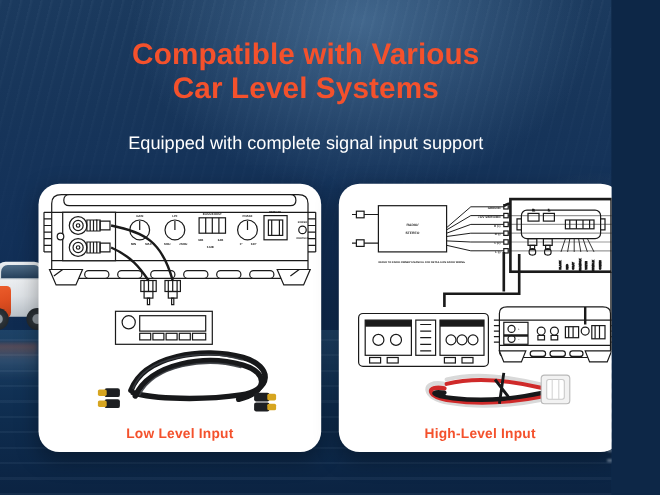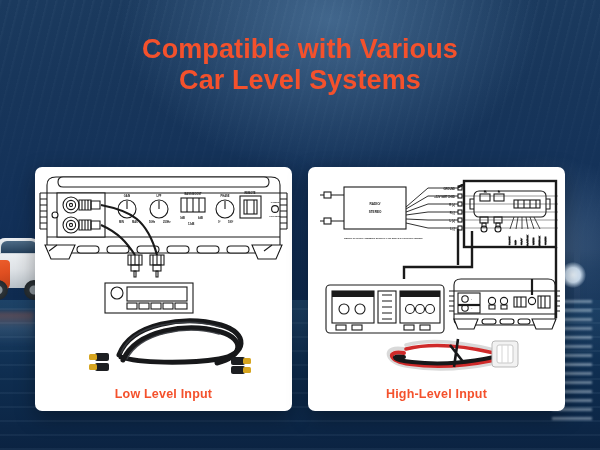--- a/index.html
+++ b/index.html
@@ -1,21 +1,21 @@
 <!DOCTYPE html>
 <html><head>
 <meta charset="utf-8">
 <style>
   html,body{margin:0;padding:0;}
   body{
     width:600px;height:450px;overflow:hidden;
     font-family:"Liberation Sans",sans-serif;
     background:#0d2747;
   }
-  .stage{position:relative;width:600px;height:450px;overflow:hidden;}
+  .stage{position:relative;width:556px;height:450px;overflow:hidden;}
 
   
   .bg{position:absolute;inset:0;
     background:
       radial-gradient(ellipse 300px 220px at 330px 20px, rgba(120,165,205,.42), rgba(120,165,205,0) 70%),
       radial-gradient(ellipse 160px 130px at 545px 250px, rgba(170,200,225,.30), rgba(170,200,225,0) 72%),
       linear-gradient(180deg,#1b3a5e 0%,#17355a 22%,#123058 48%,#0f2b50 66%,#12365f 80%,#0d2a4c 100%);
   }
   .bg-streaks{position:absolute;inset:0;opacity:.28;
     background:
@@ -59,21 +59,21 @@
   .car-refl{position:absolute;left:-10px;top:74px;width:60px;height:34px;opacity:.45;filter:blur(2px);
     background:linear-gradient(180deg,rgba(240,98,47,.7),rgba(200,215,230,.25) 45%,rgba(0,0,0,0));}
 
   
   .title{position:absolute;left:0;right:0;top:34px;text-align:center;
     color:#f4512c;font-weight:bold;font-size:27px;line-height:31px;letter-spacing:.1px;}
   .subtitle{position:absolute;left:0;right:0;top:120px;text-align:center;
     color:#ffffff;font-size:16.5px;line-height:20px;font-weight:400;}
 
   
-  .card{position:absolute;top:167px;width:257px;height:244px;background:#fff;border-radius:7px;
+  .card{position:absolute;top:167px;width:257px;height:244px;background:#fff;border-radius:19px;
     box-shadow:0 6px 20px rgba(0,0,0,.35);overflow:hidden;}
   .card.left{left:35px;}
   .card.right{left:308px;}
   .card-label{position:absolute;left:0;right:0;bottom:10px;text-align:center;
     color:#f4512c;font-size:12.5px;font-weight:bold;letter-spacing:.2px;}
 
   svg{display:block;}
   .ln{fill:none;stroke:#1a1a1a;}
   .ln2{fill:none;stroke:#1a1a1a;stroke-width:1.1;}
   .fillw{fill:#fff;stroke:#1a1a1a;stroke-width:1.1;}
@@ -101,20 +101,21 @@
       <div class="wheel w1"></div>
       <div class="wheel w2"></div>
       <div class="car-refl"></div>
     </div>
   </div>
 
   <div class="title">
     <div>Compatible with Various</div>
     <div>Car Level Systems</div>
   </div>
+  <div class="subtitle">Equipped with complete signal input support</div>
 
   <div class="card left">
     <svg viewBox="0 0 257 215" width="257" height="215">
 
       <g>
         <path class="fillw" d="M12 18 q0-8 9-8 H236 q9 0 9 8 V78 q0 8 -9 8 H21 q-9 0 -9 -8 Z"></path>
         <path class="ln2" d="M12 26 H245 M12 70 H245"></path>
 
         <g class="ln2">
           <path d="M5 26 H12 M5 32 H12 M5 38 H12 M5 44 H12 M5 50 H12 M5 56 H12 M5 62 H12"></path>

